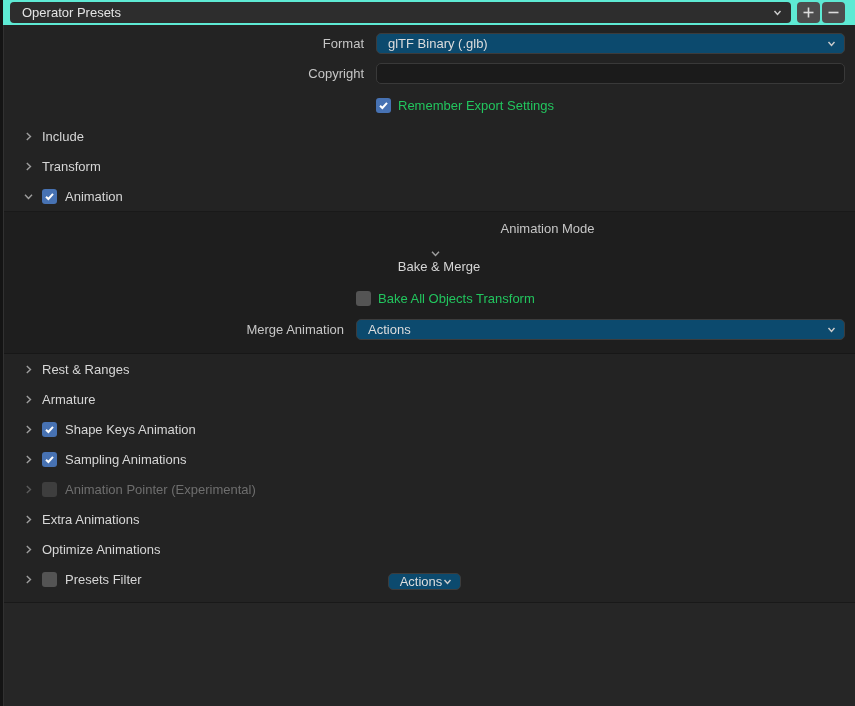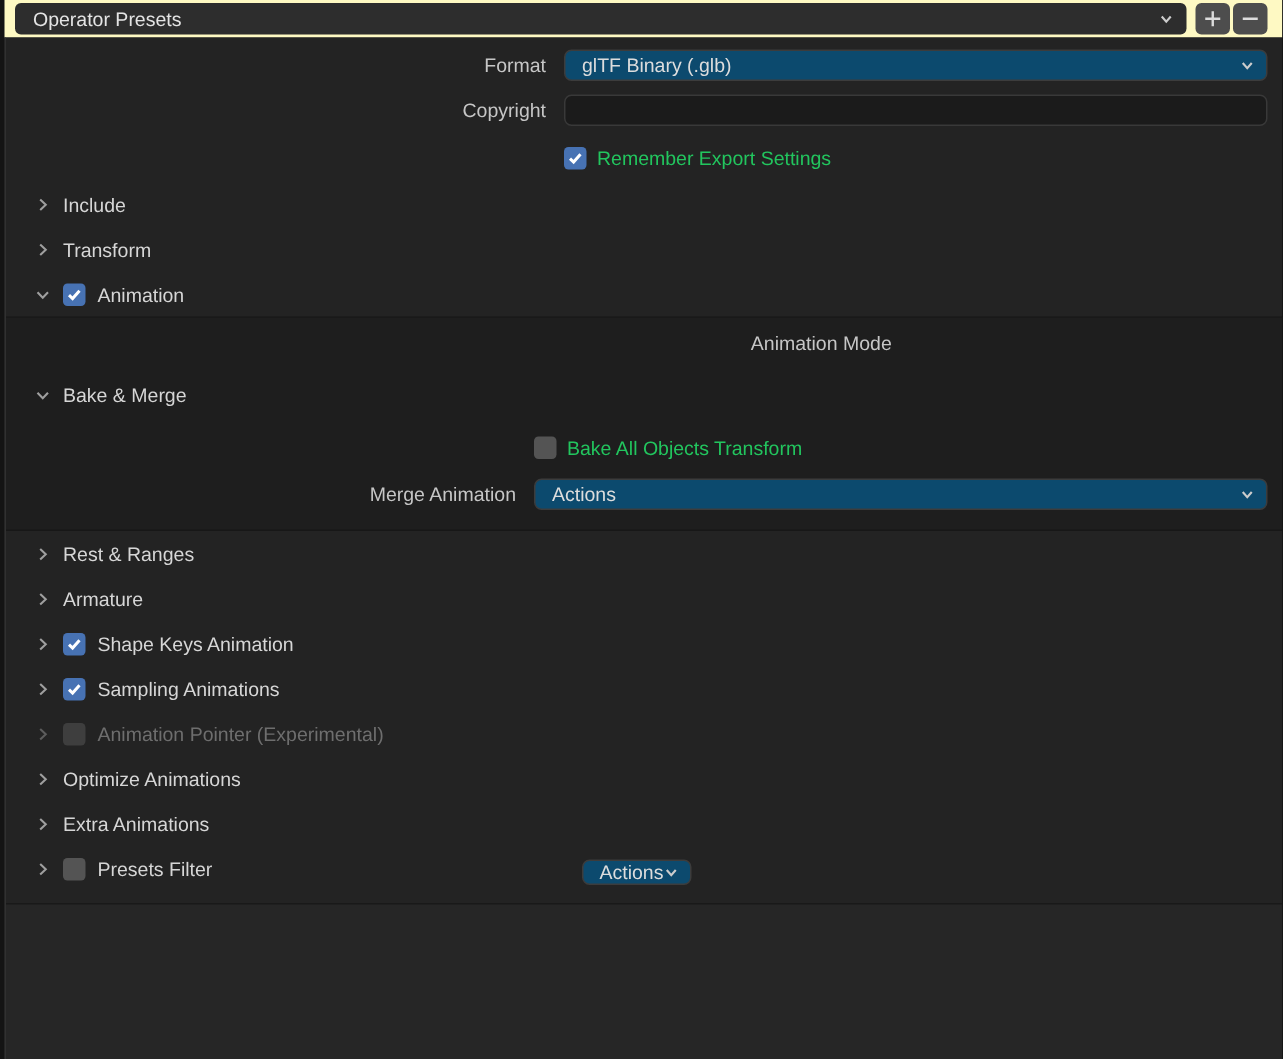--- a/index.html
+++ b/index.html
@@ -6,21 +6,21 @@
   *{box-sizing:border-box;}
   .window{
     position:relative;width:855px;height:706px;
     background:#141414;padding-left:3px;
     display:flex;flex-direction:column;
     font-family:"Liberation Sans","DejaVu Sans",sans-serif;
     font-size:13px;color:#cdcdcd;overflow:hidden;
     user-select:none;
   }
   
-  .bar{height:25px;flex:0 0 25px;background:#fef9c3;display:flex;align-items:center;padding:0 10px 0 7px;justify-content:flex-end;}
+  .bar{height:25px;flex:0 0 25px;background:#5eead4;display:flex;align-items:center;padding:0 10px 0 7px;justify-content:flex-end;}
   .presets{flex:1;height:21px;background:#2d2d2d;border-radius:4px;display:flex;align-items:center;padding:0 8px 0 12px;margin-right:4px;}
   .presets .ptext{flex:1;color:#e4e4e4;}
   .sqbtn{width:23px;height:21px;background:#4d4d4d;border-radius:4px;display:flex;align-items:center;justify-content:center;margin-left:2px;}
   .sqbtn svg{stroke:#dcdcdc;}
   
   .content{flex:1;display:flex;flex-direction:column;background:#232323;border-left:1px solid #313131;}
   .props{padding-top:8px;padding-left:20px;}
   .row{height:21px;margin:0 10px 9px 0;display:flex;align-items:center;}
   .row .lbl{width:340px;flex:0 0 340px;text-align:right;padding-right:0;color:#c6c6c6;}
   .wgap{width:12px;flex:0 0 12px;}
@@ -41,21 +41,21 @@
   .chev svg{stroke:#9e9e9e;}
   .hlabel{color:#d6d6d6;}
   .hrow .cb{margin-right:0;}
   .hrow .cb + .hlabel{margin-left:8px;}
   .hrow.disabled .hlabel{color:#6e6e6e;}
   .hrow.disabled .chev svg{stroke:#5c5c5c;}
   .hrow.disabled .cb{background:#3e3e3e;}
   
   .subbody{background:#1e1e1e;border-top:1px solid #191919;border-bottom:1px solid #171717;padding-bottom:13px;}
   .subbody .row.first{margin-top:9px;margin-bottom:0;flex-direction:column;}
-  .subbody .hrow{margin-top:6px;}
+  .subbody .hrow{margin-top:6px;flex-direction:column;}
   .subbody .cbrow{margin-top:12px;}
   .subbody .row.merge{margin-top:12px;margin-bottom:0;}
   .list2{padding-bottom:8px;}
   .bottom{flex:1;background:#262626;border-top:1px solid #191919;}
 </style>
 </head>
 <body>
 
 <div class="window">
 
@@ -243,29 +243,29 @@
           
         </span>
         <span class="hlabel">Animation Pointer (Experimental)</span>
       </div>
       <div class="hrow">
         <span class="chev">
             <svg width="11" height="11" viewBox="0 0 11 11" fill="none" stroke-width="1.4">
               <polyline points="3.8,2 7.5,5.5 3.8,9"></polyline>
             </svg>
           </span>
+        <span class="hlabel">Extra Animations</span>
+      </div>
+      <div class="hrow">
+        <span class="chev">
+            <svg width="11" height="11" viewBox="0 0 11 11" fill="none" stroke-width="1.4">
+              <polyline points="3.8,2 7.5,5.5 3.8,9"></polyline>
+            </svg>
+          </span>
         <span class="hlabel">Optimize Animations</span>
-      </div>
-      <div class="hrow">
-        <span class="chev">
-            <svg width="11" height="11" viewBox="0 0 11 11" fill="none" stroke-width="1.4">
-              <polyline points="3.8,2 7.5,5.5 3.8,9"></polyline>
-            </svg>
-          </span>
-        <span class="hlabel">Extra Animations</span>
       </div>
       <div class="hrow">
         <span class="chev">
             <svg width="11" height="11" viewBox="0 0 11 11" fill="none" stroke-width="1.4">
               <polyline points="3.8,2 7.5,5.5 3.8,9"></polyline>
             </svg>
           </span>
         <span class="cb">
           
         </span>

